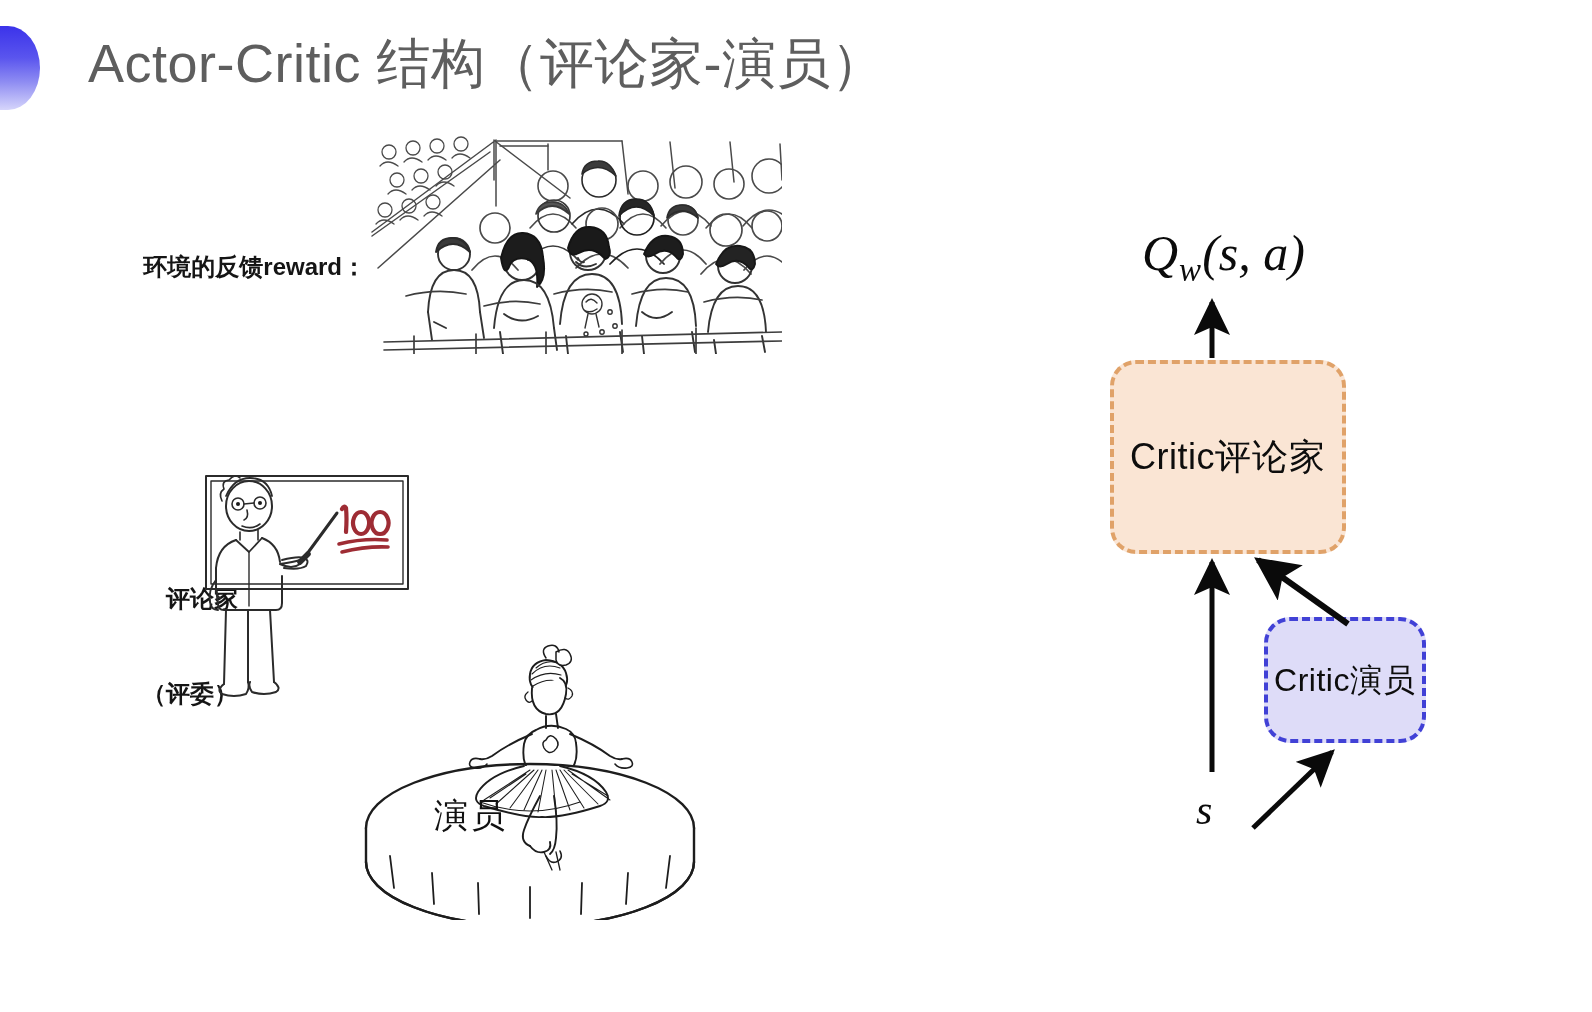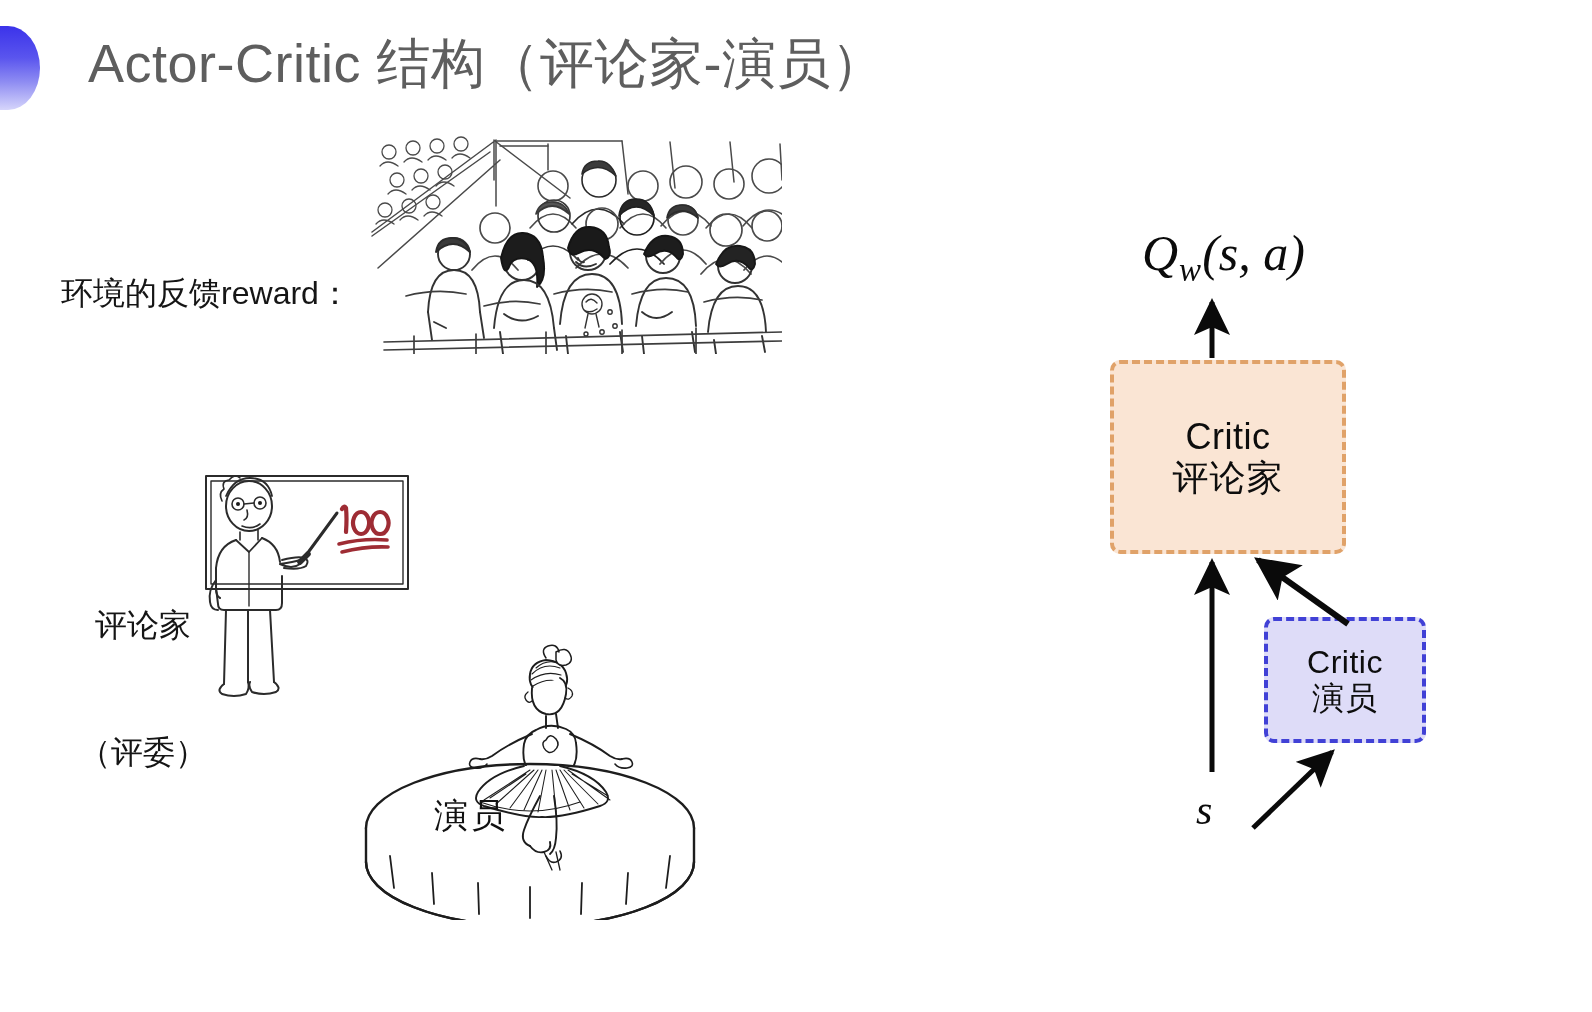--- a/index.html
+++ b/index.html
@@ -34,25 +34,25 @@
     color: #5e5e5e;
     letter-spacing: 0.5px;
     white-space: nowrap;
     line-height: 1.15;
   }
 
   
   .annot {
     position: absolute;
     color: #151515;
-    font-size: 32px;
+    font-size: 24px;
     line-height: 1.32;
-    text-align: center;
+    text-align: right;
     white-space: pre;
-    font-weight: 400;
+    font-weight: 700;
   }
   #reward-label { left: 46px; top: 188px; width: 320px; }
   #critic-label { left: 48px; top: 520px; width: 190px; }
 
   
   #audience-figure {
     position: absolute;
     left: 370px; top: 136px;
     width: 412px; height: 218px;
   }
@@ -94,24 +94,24 @@
     font-size: 0.66em;
     vertical-align: -0.32em;
     font-style: italic;
     padding: 0 1px;
   }
 
   .node-box {
     position: absolute;
     box-sizing: border-box;
     display: flex;
-    flex-direction: column;
+    flex-direction: row;
     align-items: center;
     justify-content: center;
-    border-radius: 10px;
+    border-radius: 26px;
     line-height: 1.14;
     color: #0d0d0d;
   }
   #critic-box {
     left: 1110px; top: 360px;
     width: 236px; height: 194px;
     background: #fae5d4;
     border: 4px dashed #e0a269;
     font-size: 36px;
   }

